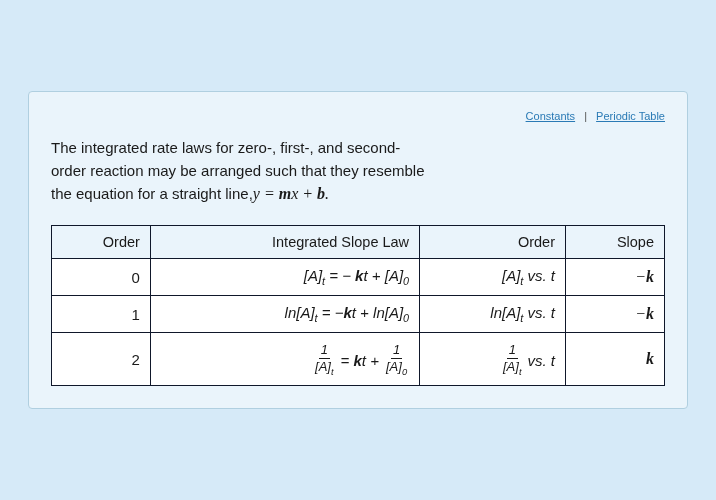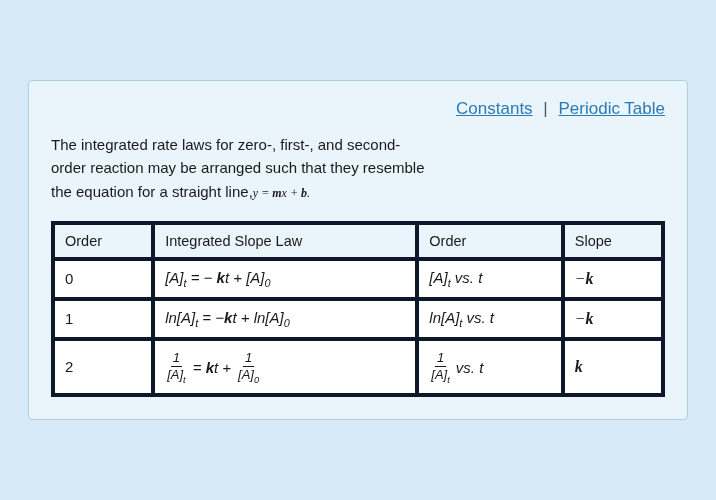--- a/index.html
+++ b/index.html
@@ -20,21 +20,21 @@
       border-radius: 4px;
       padding: 18px 22px 22px 22px;
       width: 660px;
       position: relative;
     }
 
     .top-links {
       text-align: right;
       margin-bottom: 14px;
       font-family: Arial, sans-serif;
-      font-size: 17px;
+      font-size: 11px;
       color: #2a7ab5;
     }
 
     .top-links a {
       color: #2a7ab5;
       text-decoration: underline;
       cursor: pointer;
     }
 
     .top-links .separator {
@@ -46,34 +46,34 @@
       font-family: Arial, sans-serif;
       font-size: 15px;
       line-height: 1.55;
       color: #1a1a1a;
       margin-bottom: 18px;
     }
 
     .intro-text .equation {
       font-family: Georgia, 'Times New Roman', serif;
       font-style: italic;
-      font-size: 12px;
+      font-size: 16px;
     }
 
     .rate-table {
       width: 100%;
       border-collapse: collapse;
       font-size: 15px;
       color: #1a1a1a;
     }
 
     .rate-table th, .rate-table td {
-      border: 4px solid #0f172a;
+      border: 1px solid #0f172a;
       padding: 8px 10px;
-      text-align: left;
+      text-align: right;
       vertical-align: middle;
     }
 
     .rate-table th {
       font-family: Arial, sans-serif;
       font-weight: normal;
       font-size: 14.5px;
       background: #eaf4fb;
     }
 

